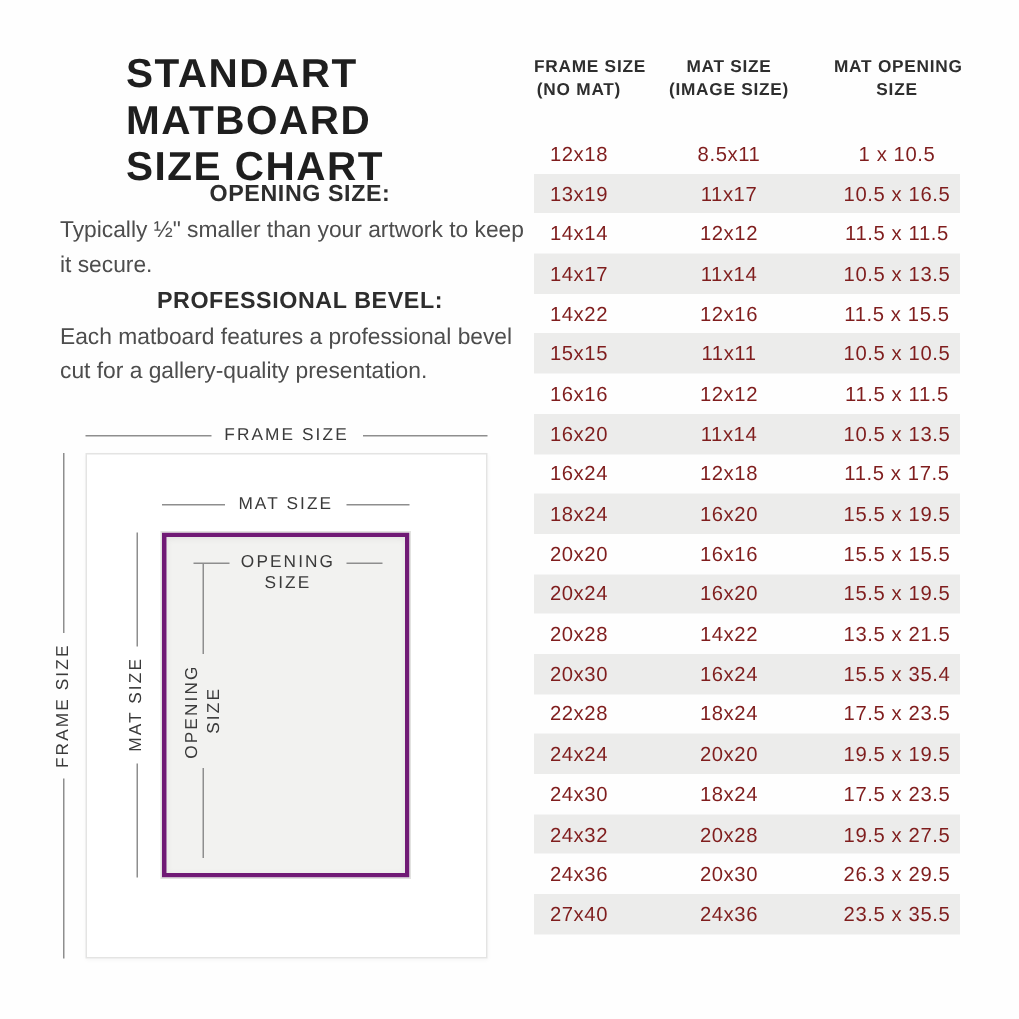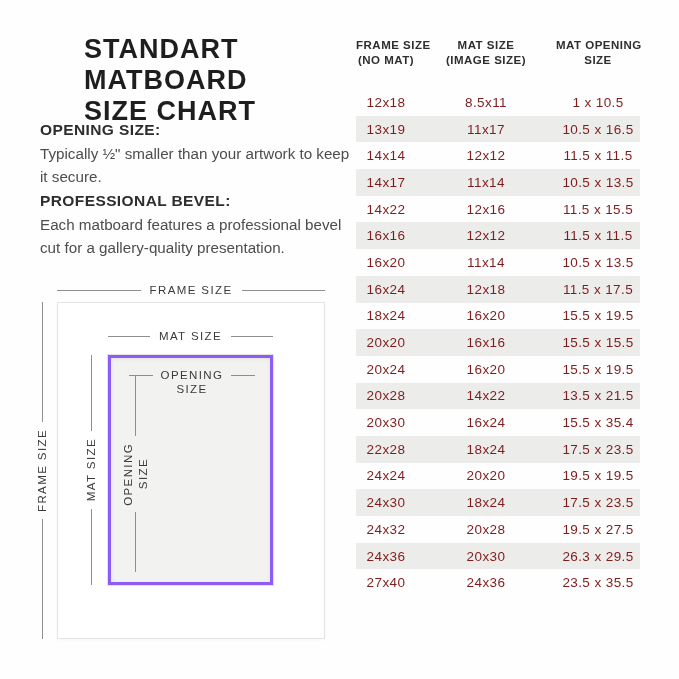--- a/index.html
+++ b/index.html
@@ -11,21 +11,21 @@
 
   
   .title {
     position:absolute; left:40px; top:34px; width:320px;
     font-size:27px; line-height:31px; font-weight:700; letter-spacing:1px;
     color:#1e1e1e;
     margin-left:44px;
   }
   .info-heading {
     position:absolute; left:40px; width:320px;
-    font-size:15.5px; font-weight:700; letter-spacing:.4px; color:#2d2d2d;
+    font-size:15.5px; font-weight:700; letter-spacing:.4px; color:#2d2d2d;text-align:center;
   }
   .info-body {
     position:absolute; left:40px; width:318px;
     font-size:15.2px; line-height:23px; color:#4d4d4d;
   }
   .h-open  { top:121px; }
   .b-open  { top:142px; }
   .h-bevel { top:192px; }
   .b-bevel { top:213px; }
 
@@ -46,21 +46,21 @@
   .frame-box {
     position:absolute; left:57px; top:302px; width:268px; height:337px;
     background:#ffffff; border:1px solid #e4e4e3;
     box-shadow:0 1px 3px rgba(0,0,0,.04);
   }
   .frame-measure-left { left:34px; top:302px; width:16px; height:337px; }
 
   .mat-measure-top { left:50px; top:26px; width:165px; }
   .mat-box {
     position:absolute; left:50px; top:52px; width:165px; height:230px;
-    background:#f2f2f0; border:3px solid #8b5cf6; outline:1px solid #e2e2e0;
+    background:#f2f2f0; border:3px solid #701a75; outline:1px solid #e2e2e0;
     box-shadow:inset 0 1px 4px rgba(0,0,0,.07);
   }
   .mat-measure-left { left:25px; top:52px; width:16px; height:230px; }
 
   .opening-measure-top {
     position:absolute; left:18px; top:10px; width:126px;
     display:flex; align-items:flex-start; gap:8px;
   }
   .opening-measure-top .mline { flex:1; height:1px; margin-top:7px; }
   .opening-measure-left { left:11px; top:18px; width:26px; height:196px; }
@@ -185,20 +185,25 @@
           <div class="tcell">14x17</div>
           <div class="tcell">11x14</div>
           <div class="tcell">10.5 x 13.5</div>
         </div>
         <div class="trow">
           <div class="tcell">14x22</div>
           <div class="tcell">12x16</div>
           <div class="tcell">11.5 x 15.5</div>
         </div>
         <div class="trow">
+          <div class="tcell">15x15</div>
+          <div class="tcell">11x11</div>
+          <div class="tcell">10.5 x 10.5</div>
+        </div>
+        <div class="trow">
           <div class="tcell">16x16</div>
           <div class="tcell">12x12</div>
           <div class="tcell">11.5 x 11.5</div>
         </div>
         <div class="trow">
           <div class="tcell">16x20</div>
           <div class="tcell">11x14</div>
           <div class="tcell">10.5 x 13.5</div>
         </div>
         <div class="trow">

